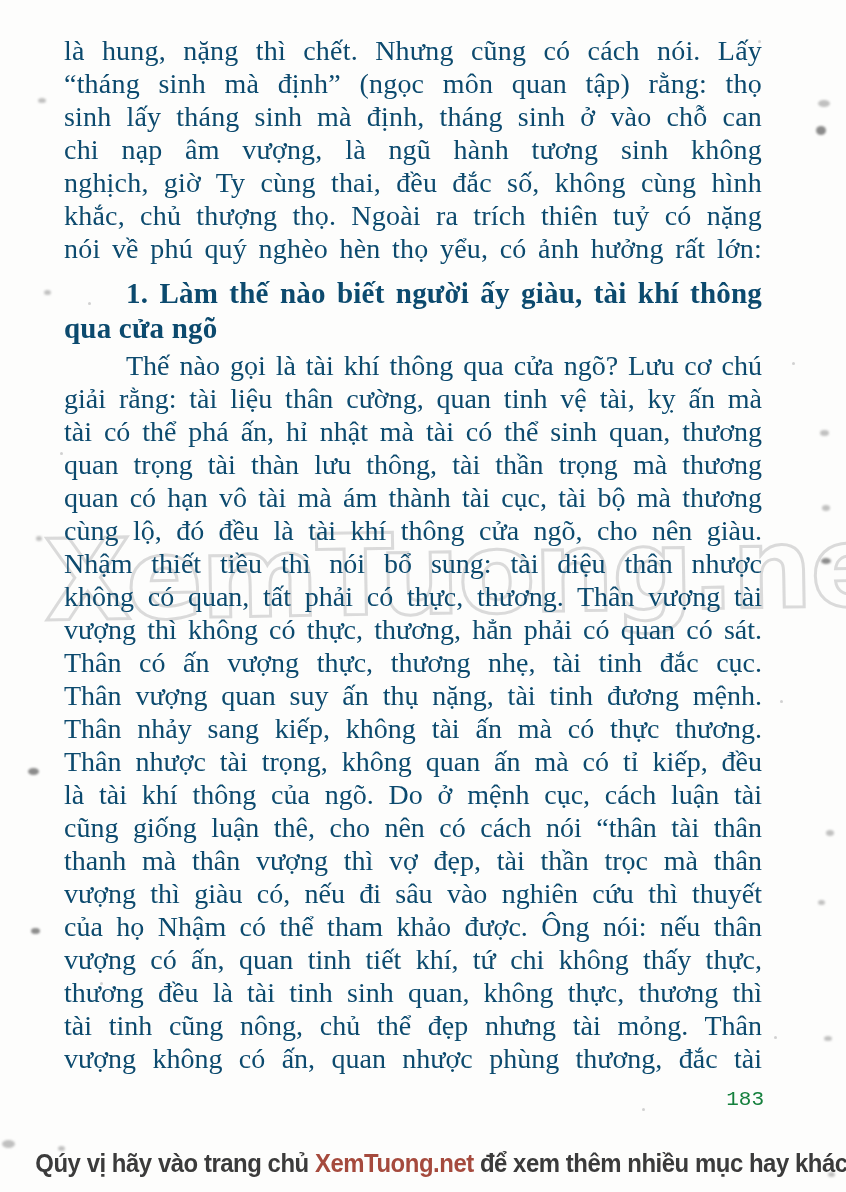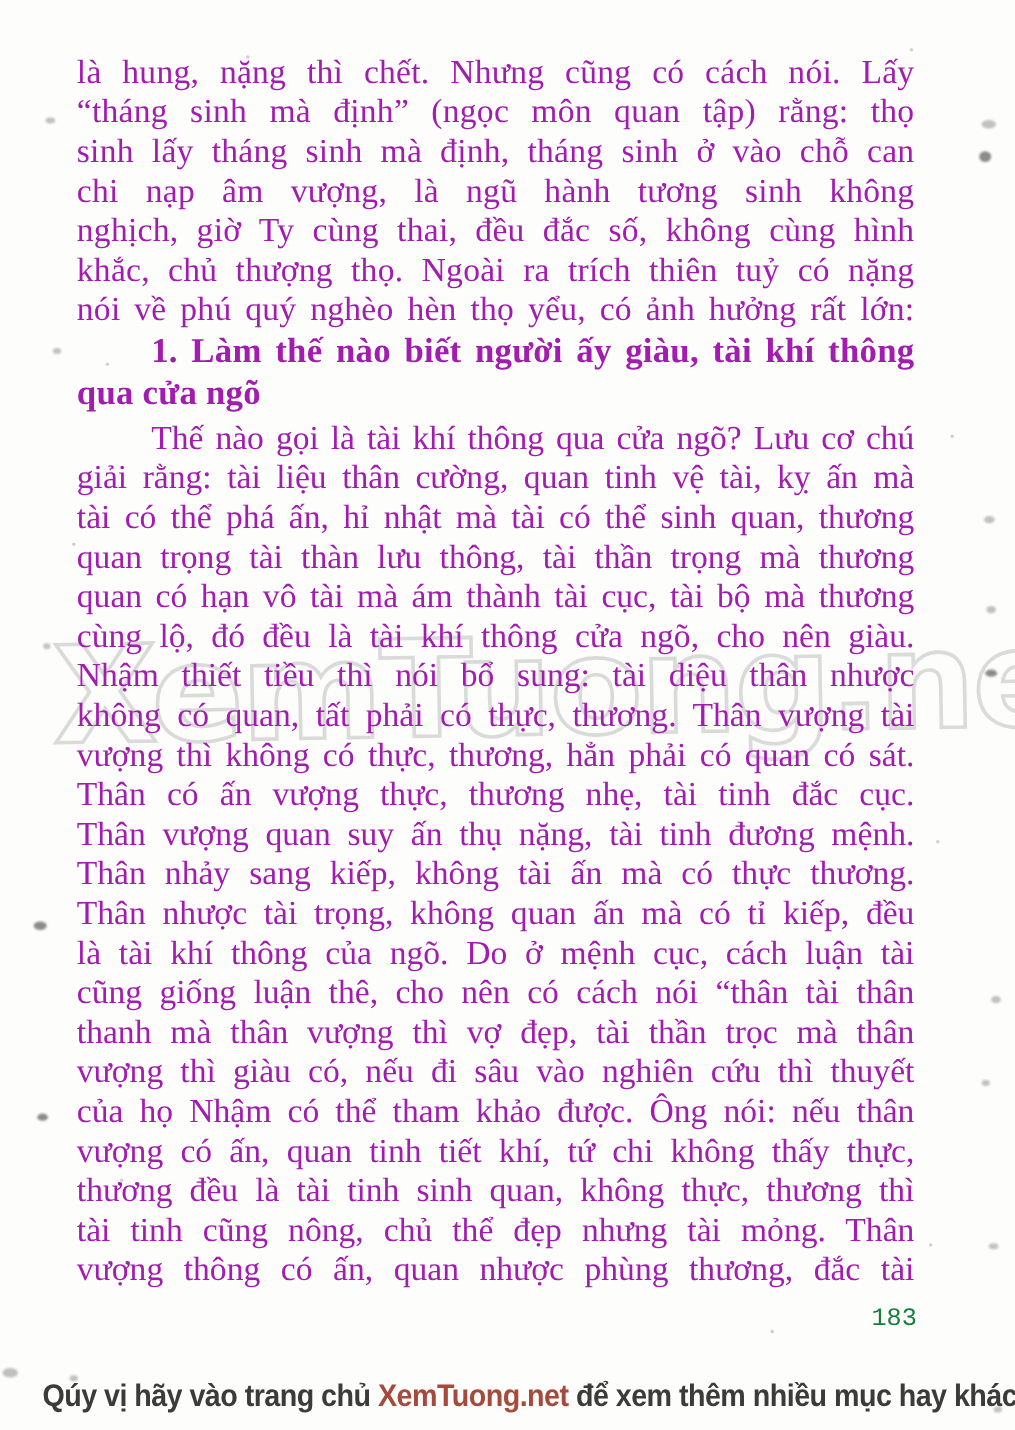--- a/index.html
+++ b/index.html
@@ -29,37 +29,37 @@
     transform:rotate(-1deg) scaleX(1.01);
     transform-origin:left center;
     opacity:.9;
     white-space:nowrap;
     z-index:0;
     user-select:none;
   }
   
   .textblock{
     position:absolute;
-    left:64px;top:44px;
+    left:64px;top:34px;
     width:698px;
-    color:#a21caf;
+    color:#0c4a6e;
     z-index:2;
   }
   .line{
     height:33px;
     line-height:33px;
     font-size:28px;
     text-align:justify;
     text-align-last:justify;
     white-space:nowrap;
     overflow:visible;
   }
   .para1 .line{letter-spacing:.2px;}
   .heading{
-    margin-top:1px;
+    margin-top:11px;
     font-weight:bold;
     font-family:Liberation Serif, serif;
   }
   .heading .line{
     font-size:29px;
     line-height:35px;height:35px;
     letter-spacing:.2px;
   }
   .heading .line.indent{padding-left:62px;}
   .heading .line.last{text-align-last:left;}
@@ -151,21 +151,21 @@
       <div class="line">Thân nhảy sang kiếp, không tài ấn mà có thực thương.</div>
       <div class="line">Thân nhược tài trọng, không quan ấn mà có tỉ kiếp, đều</div>
       <div class="line">là tài khí thông của ngõ. Do ở mệnh cục, cách luận tài</div>
       <div class="line">cũng giống luận thê, cho nên có cách nói “thân tài thân</div>
       <div class="line">thanh mà thân vượng thì vợ đẹp, tài thần trọc mà thân</div>
       <div class="line">vượng thì giàu có, nếu đi sâu vào nghiên cứu thì thuyết</div>
       <div class="line">của họ Nhậm có thể tham khảo được. Ông nói: nếu thân</div>
       <div class="line">vượng có ấn, quan tinh tiết khí, tứ chi không thấy thực,</div>
       <div class="line">thương đều là tài tinh sinh quan, không thực, thương thì</div>
       <div class="line">tài tinh cũng nông, chủ thể đẹp nhưng tài mỏng. Thân</div>
-      <div class="line">vượng thông có ấn, quan nhược phùng thương, đắc tài</div>
+      <div class="line">vượng không có ấn, quan nhược phùng thương, đắc tài</div>
     </div>
 
   </div>
 
   <div class="pageno">183</div>
 
   <div class="footer">
     <span class="footer-inner"><span>Qúy vị hãy vào trang chủ </span><span class="footer-brand">XemTuong.net</span><span> để xem thêm nhiều mục hay khác</span></span>
   </div>
 

